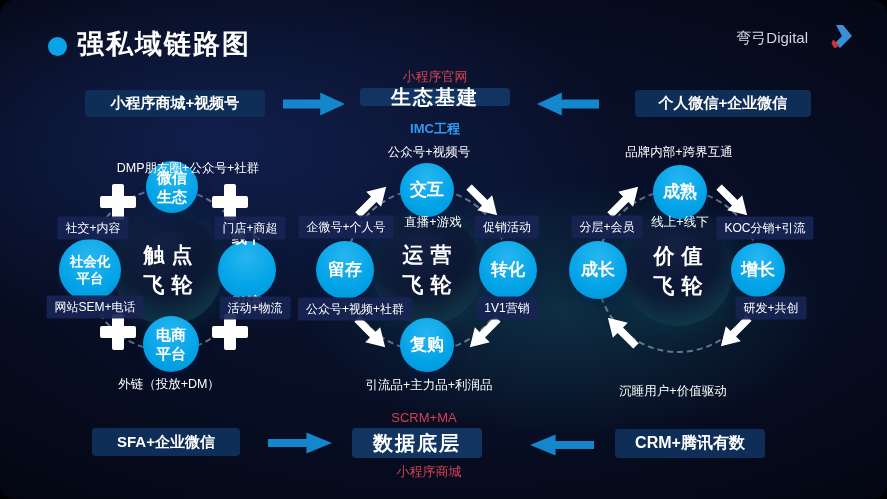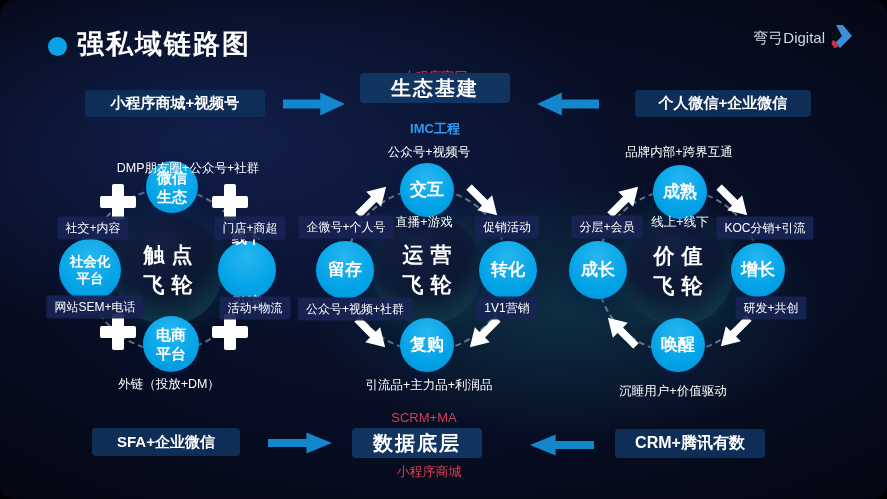--- a/index.html
+++ b/index.html
@@ -8,21 +8,21 @@
     background:
       radial-gradient(ellipse 48% 42% at 64% 62%, rgba(22,96,108,0.38), transparent 62%),
       radial-gradient(ellipse 70% 60% at 24% 28%, rgba(26,46,112,0.50), transparent 66%),
       radial-gradient(ellipse 85% 75% at 50% 48%, #0a1330 0%, #070d22 55%, #03050e 100%);
     font-family:"Liberation Sans","DejaVu Sans",sans-serif;color:#fff;
   }
   .abs{position:absolute;}
   
   .title-dot{position:absolute;left:48px;top:37px;width:19px;height:19px;border-radius:50%;background:#0aa3e8;}
   .page-title{position:absolute;left:77px;top:26px;font-size:27px;font-weight:bold;letter-spacing:2px;}
-  .logo{position:absolute;right:34px;top:24px;display:flex;align-items:center;gap:6px;font-size:15px;color:#d4d8e2;}
+  .logo{position:absolute;right:34px;top:24px;display:flex;align-items:center;gap:23px;font-size:15px;color:#d4d8e2;}
   
   .rowbox{position:absolute;display:flex;align-items:center;justify-content:center;
     background:#0e2e57;border-radius:4px;font-weight:bold;font-size:15px;color:#fff;white-space:nowrap;}
   .rowbox.big{font-size:20px;background:#113560;letter-spacing:2px;}
   .harrow{position:absolute;background:#1486cc;
     clip-path:polygon(0 33%,60% 33%,60% 6%,100% 50%,60% 94%,60% 67%,0 67%);}
   .harrow.left{transform:scaleX(-1);}
   .accent-red{position:absolute;transform:translate(-50%,-50%);font-size:13px;color:#d34150;white-space:nowrap;font-weight:normal;}
   .accent-blue{position:absolute;transform:translate(-50%,-50%);font-size:13px;color:#2f9bf0;white-space:nowrap;font-weight:bold;}
   
@@ -64,21 +64,21 @@
       <svg width="22" height="25" viewBox="0 0 22 25">
         <path d="M5 1 L12 1 L21 12 L9 24 L4 19 L11 12 Z" fill="#3b8fd9"></path>
         <path d="M2 15.5 L8.5 21.5 L3.5 24.5 L0.5 19.5 Z" fill="#cf2e3c"></path>
       </svg>
     </span>
   </div>
 
   <div class="rowbox" style="left:85px;top:90px;width:180px;height:27px;">小程序商城+视频号</div>
   <div class="harrow" style="left:283px;top:91px;width:62px;height:26px;"></div>
   <div class="accent-red" style="left:435px;top:77px;">小程序官网</div>
-  <div class="rowbox big" style="left:360px;top:73px;width:150px;height:30px;">生态基建</div>
+  <div class="rowbox big" style="left:360px;top:88px;width:150px;height:18px;">生态基建</div>
   <div class="accent-blue" style="left:435px;top:129px;">IMC工程</div>
   <div class="harrow left" style="left:537px;top:91px;width:62px;height:26px;"></div>
   <div class="rowbox" style="left:635px;top:90px;width:176px;height:27px;">个人微信+企业微信</div>
 
   <div class="abs" style="left:0;top:0;width:887px;height:499px;">
       <div class="ring" style="left: 168px; top: 270px; width: 160px; height: 160px;"></div>
       <div class="circle big" style="left: 168px; top: 270px; width: 110px; height: 110px;">
         <span>触点</span>
         <span>飞轮</span>
       </div>
@@ -123,42 +123,39 @@
         <span>转化</span>
       </div>
       <div class="circle sat" style="left: 427px; top: 345px; width: 54px; height: 54px; font-size: 17px;">
         <span>复购</span>
       </div>
       <div class="tag" style="left: 346px; top: 227px;">企微号+个人号</div>
       <div class="tag" style="left: 507px; top: 227px;">促销活动</div>
       <div class="tag" style="left: 355px; top: 309px;">公众号+视频+社群</div>
       <div class="tag" style="left: 507px; top: 308px;">1V1营销</div>
       <div class="plain-label" style="left: 429px; top: 152px;">公众号+视频号</div>
-      <div class="plain-label" style="left: 424px; top: 222px;">直播+游戏</div>
+      <div class="plain-label" style="left: 433px; top: 222px;">直播+游戏</div>
       <div class="plain-label" style="left: 429px; top: 385px;">引流品+主力品+利润品</div>
       <div class="barrow dir-ne" style="left: 372px; top: 201px;"></div>
       <div class="barrow dir-se" style="left: 483px; top: 201px;"></div>
       <div class="barrow dir-se" style="left: 371px; top: 333px;"></div>
       <div class="barrow dir-sw" style="left: 484px; top: 333px;"></div>
       <div class="ring" style="left: 678px; top: 271px; width: 160px; height: 160px;"></div>
       <div class="circle big" style="left: 678px; top: 271px; width: 110px; height: 110px;">
         <span>价值</span>
         <span>飞轮</span>
       </div>
       <div class="circle sat" style="left: 680px; top: 192px; width: 54px; height: 54px; font-size: 17px;">
         <span>成熟</span>
       </div>
       <div class="circle sat" style="left: 598px; top: 270px; width: 58px; height: 58px; font-size: 17px;">
         <span>成长</span>
       </div>
       <div class="circle sat" style="left: 758px; top: 270px; width: 54px; height: 54px; font-size: 17px;">
         <span>增长</span>
-      </div>
-      <div class="circle sat" style="left: 678px; top: 345px; width: 54px; height: 54px; font-size: 17px;">
-        <span>唤醒</span>
       </div>
       <div class="tag" style="left: 607px; top: 227px;">分层+会员</div>
       <div class="tag" style="left: 765px; top: 228px;">KOC分销+引流</div>
       <div class="tag" style="left: 771px; top: 308px;">研发+共创</div>
       <div class="plain-label" style="left: 679px; top: 152px;">品牌内部+跨界互通</div>
       <div class="plain-label" style="left: 680px; top: 222px;">线上+线下</div>
       <div class="plain-label" style="left: 673px; top: 391px;">沉睡用户+价值驱动</div>
       <div class="barrow dir-ne" style="left: 624px; top: 201px;"></div>
       <div class="barrow dir-se" style="left: 733px; top: 201px;"></div>
       <div class="barrow dir-sw" style="left: 735px; top: 332px;"></div>

